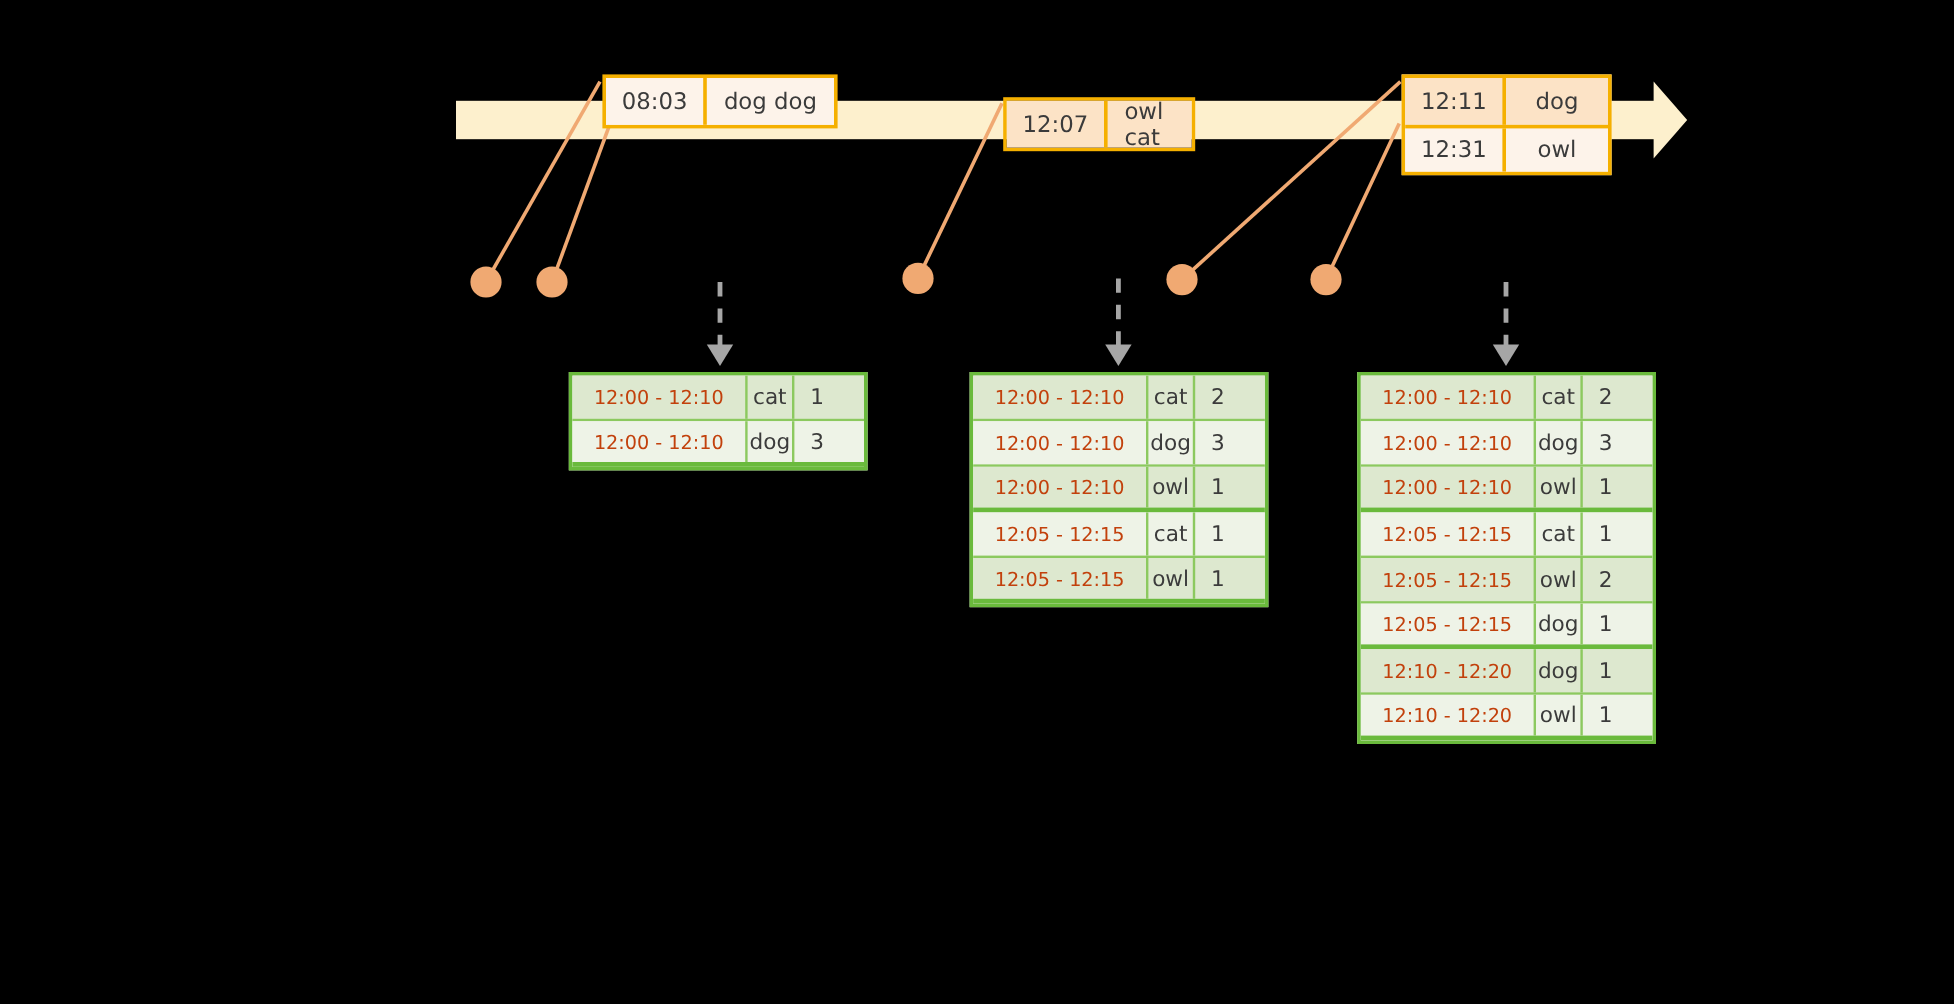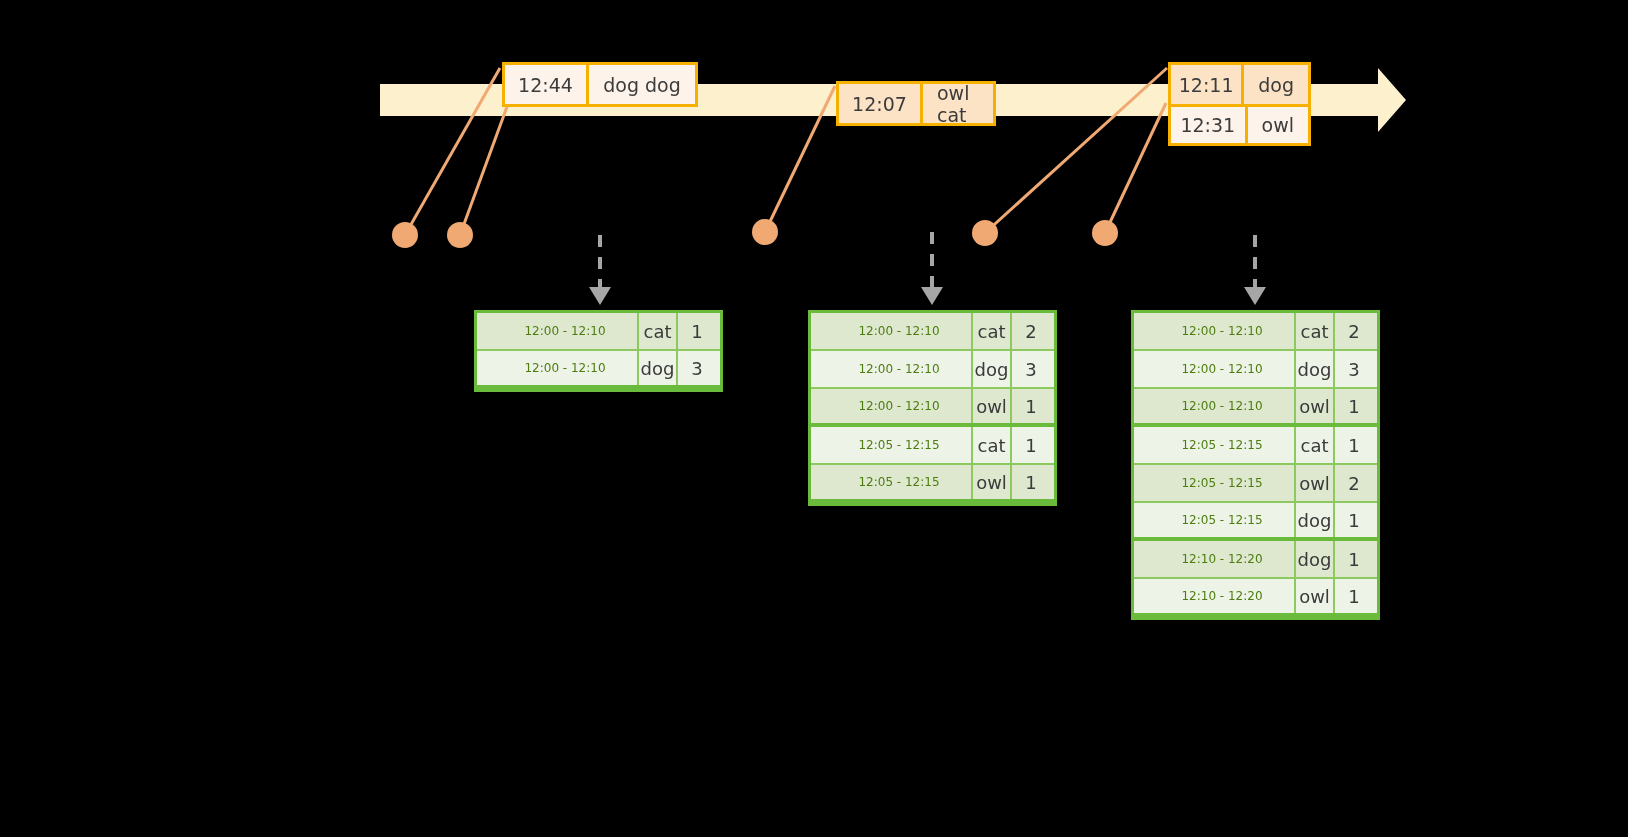--- a/index.html
+++ b/index.html
@@ -69,21 +69,21 @@
     align-items: center;
     justify-content: center;
     font-size: 19px;
     color: #3b3b3b;
     padding: 0 14px;
     box-sizing: border-box;
   }
 
   #event-box-1 { left: 502px; top: 62px; width: 196px; }
   #event-box-2 { left: 836px; top: 81px; width: 160px; }
-  #event-box-3 { left: 1168px; top: 62px; width: 143px; }
+  #event-box-3 { left: 1168px; top: 62px; width: 175px; }
 
   
   #connectors {
     position: absolute;
     left: 0; top: 0;
     width: 1628px; height: 837px;
     pointer-events: none;
   }
 
   
@@ -101,25 +101,24 @@
   }
   .res-row:last-child { border-bottom: none; }
   .res-row.g0 { background: #dde8cf; }
   .res-row.g1 { background: #eef3e7; }
   .res-row.sep { border-bottom: 4px solid #6aba3c; }
   .res-win {
     width: 146px;
     display: flex;
     align-items: center;
     justify-content: center;
-    font-size: 12px;
-    color: #4d7c0f;
+    font-size: 16px;
+    color: #c2410c;
     border-right: 2px solid #8cc95f;
     box-sizing: border-box;
-    margin-left: 16px;
   }
   .res-key {
     width: 39px;
     display: flex;
     align-items: center;
     justify-content: center;
     font-size: 18px;
     color: #3b3b3b;
     border-right: 2px solid #8cc95f;
     box-sizing: border-box;
@@ -164,21 +163,21 @@
         <polygon points="589,287 611,287 600,305" fill="#a6a6a6"></polygon>
         <line x1="932" y1="232" x2="932" y2="289" stroke="#a6a6a6" stroke-width="4" stroke-dasharray="12 10"></line>
         <polygon points="921,287 943,287 932,305" fill="#a6a6a6"></polygon>
         <line x1="1255" y1="235" x2="1255" y2="289" stroke="#a6a6a6" stroke-width="4" stroke-dasharray="12 10"></line>
         <polygon points="1244,287 1266,287 1255,305" fill="#a6a6a6"></polygon>
       </g>
   </svg>
 
   <div class="event-box" id="event-box-1">
       <div class="event-row plain">
-        <div class="ev-time">12:44</div>
+        <div class="ev-time">08:03</div>
         <div class="ev-words">dog dog</div>
       </div>
     </div>
   <div class="event-box" id="event-box-2">
       <div class="event-row shade">
         <div class="ev-time">12:07</div>
         <div class="ev-words">owl cat</div>
       </div>
     </div>
   <div class="event-box" id="event-box-3">

